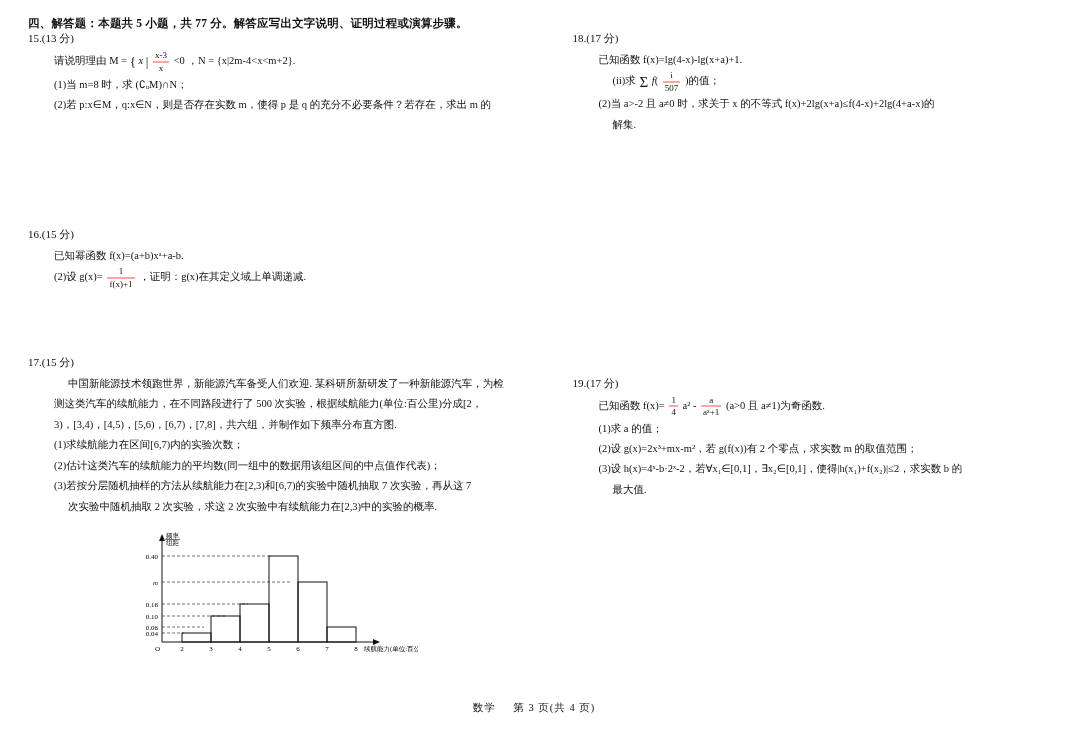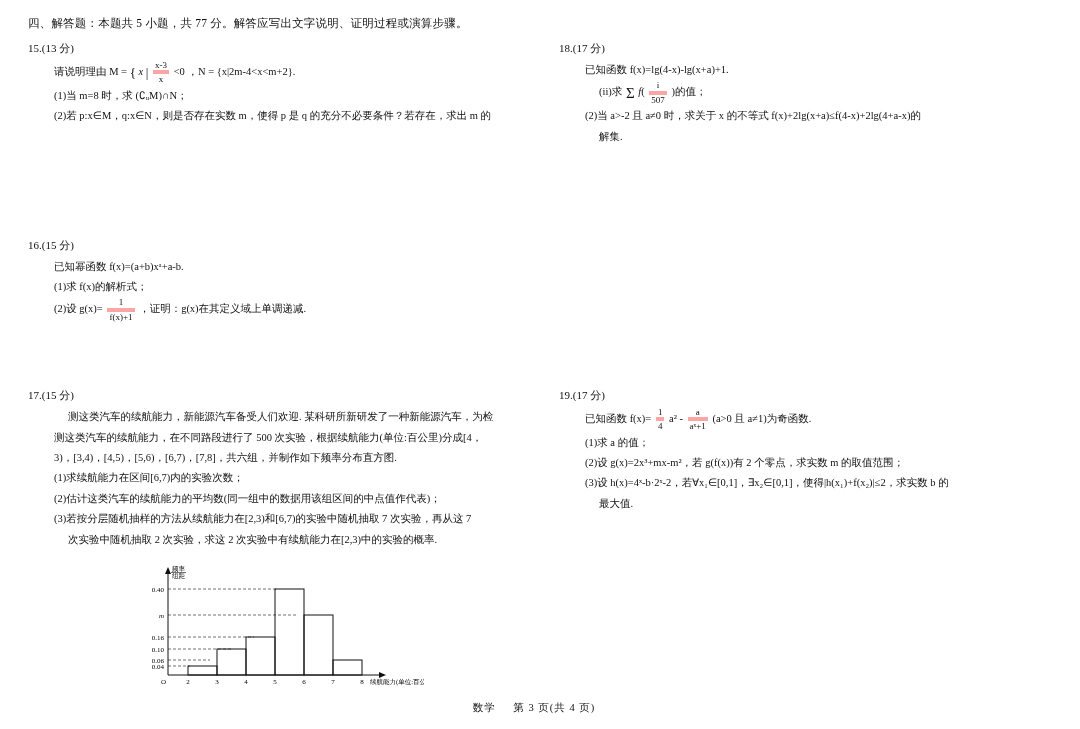--- a/index.html
+++ b/index.html
@@ -11,31 +11,30 @@
     overflow:hidden;
     position:relative;
   }
   .page{
     position:absolute;inset:0;
     padding:16px 28px 0 28px;
     box-sizing:border-box;
   }
   .cols{
     display:flex;
-    gap:19px;
+    gap:32px;
     height:672px;
   }
   .col{width:492px;position:relative;}
   .divider{
     width:1px;background:transparent;
   }
   .sec-head{
-    font-size:11.5px;font-weight:normal;
+    font-size:11.5px;font-weight:bold;
     letter-spacing:.2px;
-    margin-bottom:10px;
   }
   .qnum{
     font-size:11px;
     margin-top:0;
     margin-bottom:4px;
   }
   .block{margin-bottom:4px;}
   .ln{
     font-size:10.5px;
     line-height:1.85;
@@ -49,21 +48,21 @@
   }
   i.v{font-style:italic;font-family:"Liberation Serif",serif;}
   .frac{
     display:inline-block;
     vertical-align:middle;
     text-align:center;
     font-size:9px;
     line-height:1.15;
     margin:0 2px;
   }
-  .frac .num{display:block;padding:0 2px;border-bottom:4px solid #fca5a5;}
+  .frac .num{display:block;padding:0 2px;border-bottom:2px solid #fca5a5;}
   .frac .den{display:block;padding:0 2px;}
   .big{font-size:13px;vertical-align:-2px;}
   .sum{
     display:inline-block;text-align:center;font-size:8px;line-height:1;
     vertical-align:middle;margin:0 1px;
   }
   .sum .sg{font-size:15px;display:block;line-height:.95;}
   .chartwrap{
     position:relative;
     margin:14px auto 0 auto;
@@ -105,34 +104,33 @@
         </div>
         <div class="ln indent1">(1)当 m=8 时，求 (∁ᵤM)∩N；</div>
         <div class="ln indent1">(2)若 p:x∈M，q:x∈N，则是否存在实数 m，使得 p 是 q 的充分不必要条件？若存在，求出 m 的</div>
       </div>
 
       <div class="gap-xl"></div>
 
       <div class="block">
         <div class="qnum">16.(15 分)</div>
         <div class="ln indent1">已知幂函数 f(x)=(a+b)xᵃ+a-b.</div>
-        <div class="ln indent1">(1)求 f(x)的解析式；</div>
         <div class="ln indent1">
           <span>(2)设 g(x)=</span>
           <span class="frac"><span class="num">1</span><span class="den">f(x)+1</span></span>
           <span>，证明：g(x)在其定义域上单调递减.</span>
         </div>
       </div>
 
       <div class="gap-lg"></div>
 
       <div class="block">
         <div class="qnum">17.(15 分)</div>
-        <div class="ln indent2 justify">测这类汽车的续航能力，新能源汽车备受人们欢迎. 某科研所新研发了一种新能源汽车，为检</div>
-        <div class="ln indent1 justify">测这类汽车的续航能力，在不同路段进行了 500 次实验，根据续航能力(单位:百公里)分成[4，</div>
+        <div class="ln indent2 justify">中国新能源技术领跑世界，新能源汽车备受人们欢迎. 某科研所新研发了一种新能源汽车，为检</div>
+        <div class="ln indent1 justify">测这类汽车的续航能力，在不同路段进行了 500 次实验，根据续航能力(单位:百公里)分成[2，</div>
         <div class="ln indent1 justify">3)，[3,4)，[4,5)，[5,6)，[6,7)，[7,8]，共六组，并制作如下频率分布直方图.</div>
         <div class="ln indent1">(1)求续航能力在区间[6,7)内的实验次数；</div>
         <div class="ln indent1">(2)估计这类汽车的续航能力的平均数(同一组中的数据用该组区间的中点值作代表)；</div>
         <div class="ln indent1">(3)若按分层随机抽样的方法从续航能力在[2,3)和[6,7)的实验中随机抽取 7 次实验，再从这 7</div>
         <div class="ln indent2">次实验中随机抽取 2 次实验，求这 2 次实验中有续航能力在[2,3)中的实验的概率.</div>
       </div>
 
       <div class="chartwrap">
         <svg width="300" height="130" viewBox="0 0 300 130">
 

